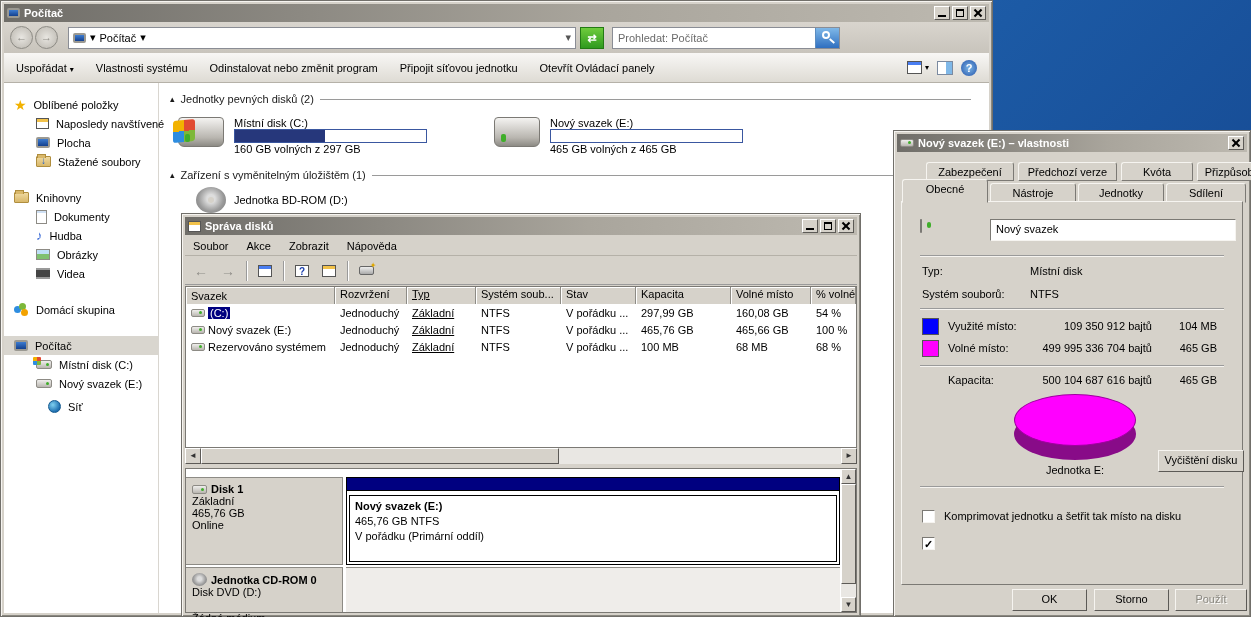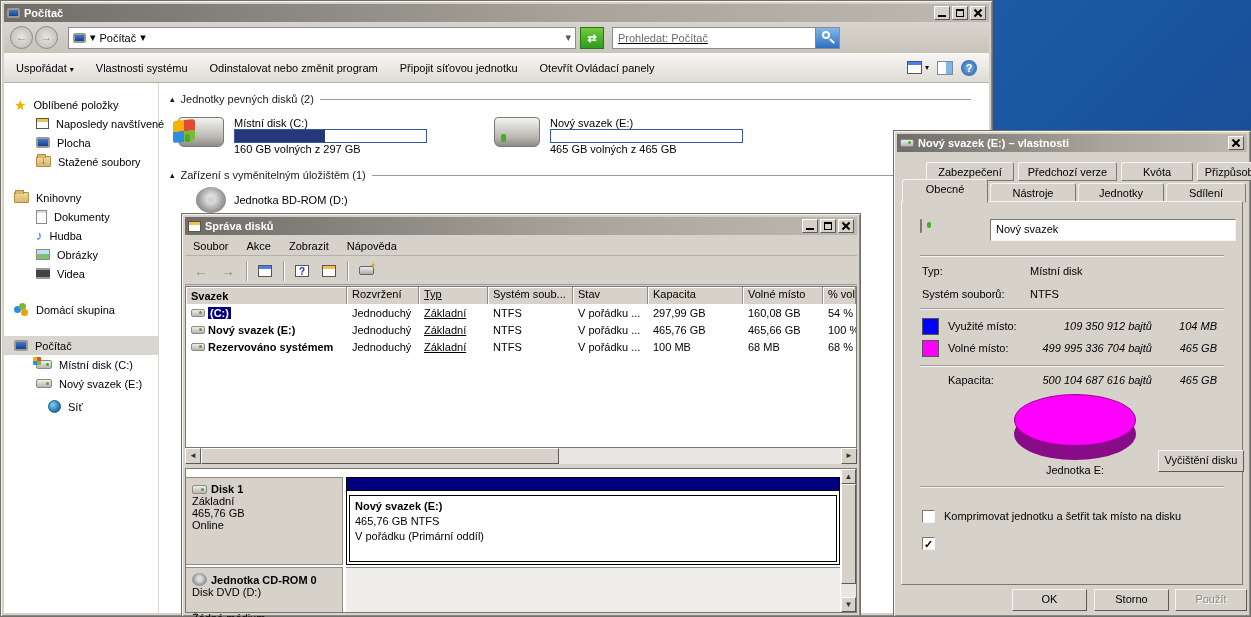--- a/index.html
+++ b/index.html
@@ -21,21 +21,21 @@
   .wbtn .glyph-close:before, .wbtn .glyph-close:after { content:""; position:absolute; left:2px; top:5px; width:10px; height:2px; background:#000; }
   .wbtn .glyph-close:before { transform:rotate(45deg); }
   .wbtn .glyph-close:after { transform:rotate(-45deg); }
   .sunken { border:1px solid; border-color:#7b7974 #f6f4f0 #f6f4f0 #7b7974; background:#fff; }
 
   
   .addrband { position:absolute; left:3px; right:3px; top:21px; height:31px; background:linear-gradient(#d9d5ce,#c8c4bc); display:flex; align-items:center; }
   .navcirc { width:23px; height:23px; border-radius:50%; background:radial-gradient(#e8e6e1,#b9b5ad); border:1px solid #8d8b85; color:#8f8d88; font-weight:bold; text-align:center; line-height:21px; }
   .addrbar { height:22px; background:#fff; border:1px solid #8a8d95; display:flex; align-items:center; padding:0 4px; gap:4px; }
   .gobtn { width:24px; height:22px; background:linear-gradient(#6fcc3c,#2f9a1e); border:1px solid #237a14; color:#fff; font-weight:bold; text-align:center; line-height:20px; }
-  .searchbox { height:22px; background:#fff; border:1px solid #8a8d95; display:flex; align-items:center;text-decoration:underline; }
+  .searchbox { height:22px; background:#fff; border:1px solid #8a8d95; display:flex; align-items:center; }
   .magbtn { width:24px; height:20px; margin-left:auto; background:linear-gradient(#7fb8e8,#2f6fc0); border-left:1px solid #5a8cc0; position:relative; }
   .magbtn .lens { position:absolute; left:6px; top:3px; width:8px; height:8px; border:2px solid #fff; border-radius:50%; }
   .magbtn .handle { position:absolute; left:13px; top:12px; width:6px; height:2px; background:#fff; transform:rotate(40deg); }
   .cmdbar { position:absolute; left:3px; right:3px; top:52px; height:30px; background:linear-gradient(#f8f7f5,#dedbd4); border-bottom:1px solid #b5b1a8; display:flex; align-items:center; gap:22px; padding:0 12px; }
   .cmditem { white-space:nowrap; }
   .explorer-body { position:absolute; left:3px; right:3px; top:82px; bottom:3px; background:#fff; }
   .sb-item { display:flex; align-items:center; gap:7px; height:19px; padding-left:10px; white-space:nowrap; }
   .sb-sub { padding-left:32px; }
   .sb-sel { background:#d9d6cf; }
   .grp-hdr { display:flex; align-items:center; gap:6px; color:#1a1a1a; }
@@ -74,39 +74,39 @@
   .arrow-gray { color:#8f8d88; font-weight:bold; font-size:14px; }
   .mini-win { width:14px; height:12px; background:#fff; border:1px solid #555; box-shadow:inset 0 3px 0 #f2c24a; }
   .mini-win.b { box-shadow:inset 0 3px 0 #4a7ef2; }
   .mini-q { color:#1a3fae; font-weight:bold; background:#fff; border:1px solid #555; width:14px; height:12px; text-align:center; line-height:11px; font-size:10px; }
   .mini-disk { width:15px; height:9px; background:linear-gradient(#eee,#aaa); border:1px solid #666; border-radius:2px; position:relative; }
   .mini-disk:after { content:"✦"; position:absolute; right:-4px; top:-6px; color:#e0a800; font-size:8px; }
   .dmt-h { display:flex; background:#d6d2ca; height:17px; }
   .dmt-h div { padding:1px 0 0 5px; border-right:1px solid #8d8b85; box-shadow:inset 1px 1px 0 #fff; white-space:nowrap; overflow:hidden; }
   .dmt-r { display:flex; height:17px; align-items:center; background:#fff; }
   .dmt-r div { padding-left:5px; white-space:nowrap; overflow:hidden; }
-  .c0{width:161px;flex:none;display:flex;align-items:center;gap:3px;font-weight:bold;} .c1{width:72px;flex:none;} .c2{width:69px;flex:none;text-decoration:underline;}
+  .c0{width:149px;flex:none;display:flex;align-items:center;gap:3px;} .c1{width:72px;flex:none;} .c2{width:69px;flex:none;text-decoration:underline;}
   .c3{width:85px;flex:none;} .c4{width:75px;flex:none;} .c5{width:95px;flex:none;} .c6{width:80px;flex:none;} .c7{flex:1;}
   .volsel { background:#000080; color:#fff; padding:0 2px; }
   .scrollbar { background:#e9e7e3; }
   .sb-btn { background:#d6d2ca; border:1px solid; border-color:#fff #5c5a56 #5c5a56 #fff; color:#333; font-size:8px; text-align:center; }
   .sb-thumb { background:#d6d2ca; border:1px solid; border-color:#fff #5c5a56 #5c5a56 #fff; }
   .dcell { background:#d6d2ca; border-right:1px solid #8d8b85; padding:5px 6px; }
   .volbox { position:absolute; border:1px solid #000; background:#fff; }
   .volstrip { height:13px; background:#000080; border-bottom:1px solid #000; }
   .volinner { position:absolute; left:2px; right:2px; top:17px; bottom:2px; border:1px solid #000; background:#fff; padding:3px 0 0 5px; line-height:15px; }
 
   
   .tab { position:absolute; height:20px; background:#d6d2ca; border:1px solid; border-color:#f6f4f0 #7b7974 #d6d2ca #f6f4f0; border-radius:3px 3px 0 0; text-align:center; padding-top:3px; }
   .tab.backrow { height:19px; border-bottom:1px solid #7b7974;margin-left:22px; }
   .tab.active { height:24px; z-index:5; font-weight:normal; box-shadow:0 1px 0 #d6d2ca; }
   .panel { position:absolute; left:7px; right:7px; top:70px; height:384px; background:#d6d2ca; border:1px solid; border-color:#f6f4f0 #7b7974 #7b7974 #f6f4f0; }
   .hrline { position:absolute; left:18px; right:18px; height:2px; border-top:1px solid #9a9a9a; border-bottom:1px solid #f6f4f0; }
   .swatch { position:absolute; width:17px; height:17px; border:1px solid #555; }
-  .rtxt { position:absolute; text-align:right;font-style:italic; }
+  .rtxt { position:absolute; text-align:right; }
   .dlgbtn { position:absolute; width:75px; height:22px; background:#d6d2ca; border:1px solid; border-color:#f6f4f0 #5c5a56 #5c5a56 #f6f4f0; text-align:center; padding-top:3px; }
   .dlgbtn.disabled { color:#8a8880; text-shadow:1px 1px 0 #fff; }
   .cb { position:absolute; width:13px; height:13px; background:#fff; border:1px solid; border-color:#7b7974 #f6f4f0 #f6f4f0 #7b7974; font-size:11px; line-height:12px; text-align:center; font-weight:bold; }
   .pie-base { position:absolute; width:122px; height:52px; border-radius:50%; background:#880b88; }
   .pie-top  { position:absolute; width:122px; height:52px; border-radius:50%; background:#ff00ff; border:1px solid #a000a0; }
   .b { font-weight:bold; }
 </style>
 </head>
 <body>
 

